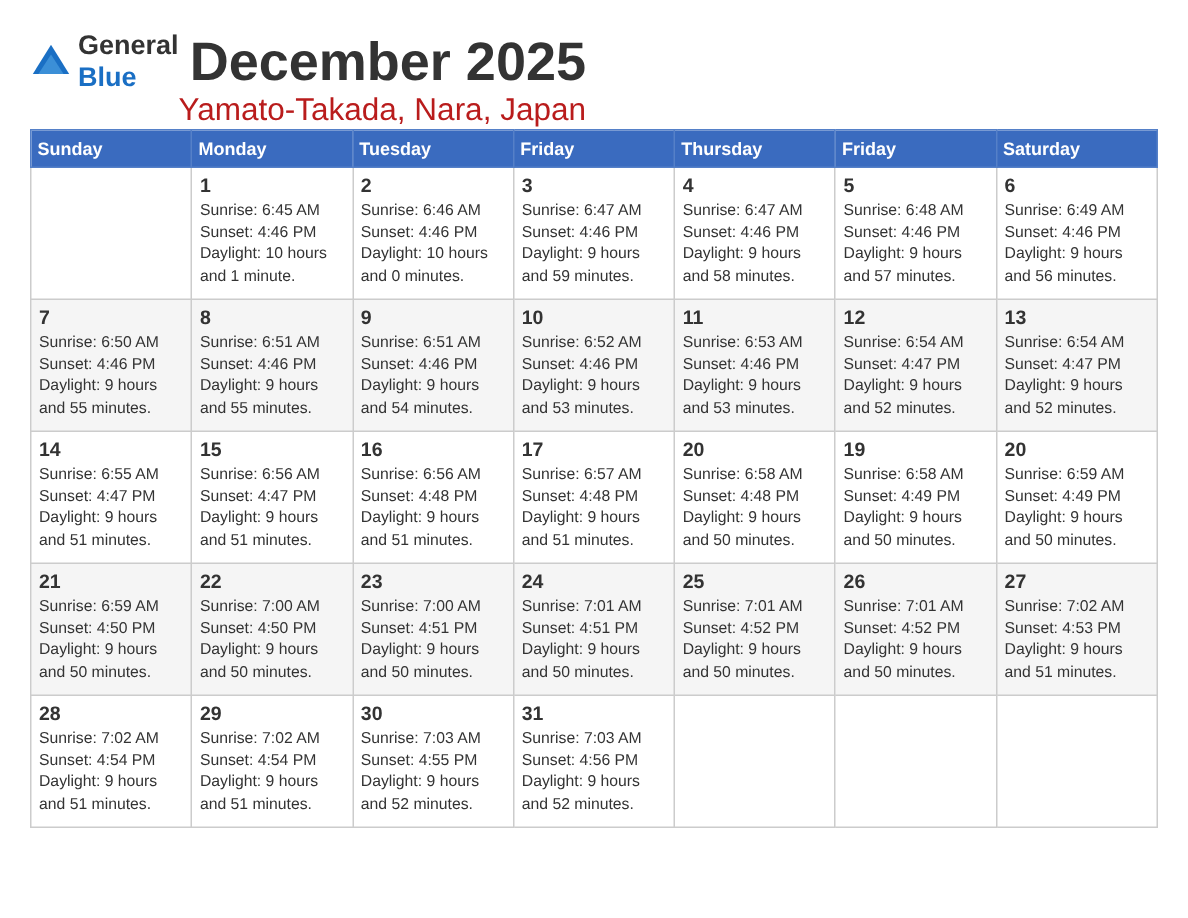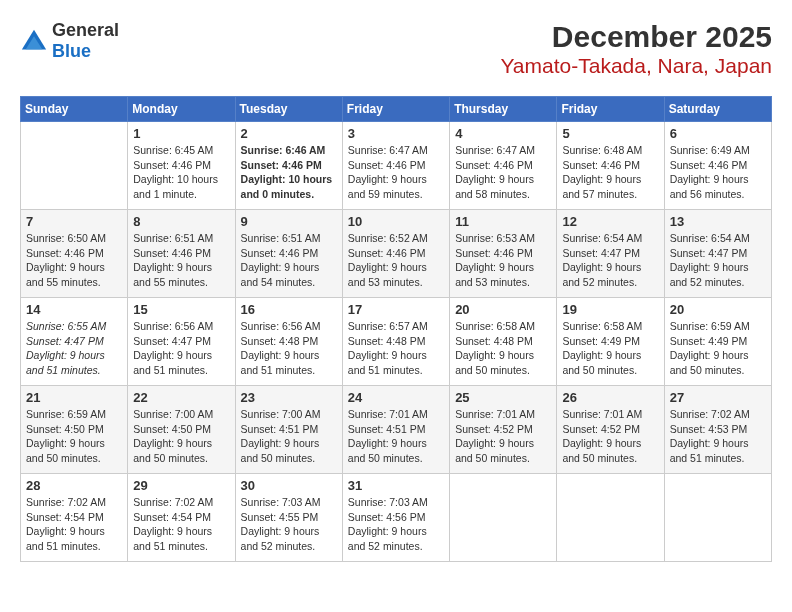--- a/index.html
+++ b/index.html
@@ -5,44 +5,43 @@
     * { box-sizing: border-box; margin: 0; padding: 0; }
     body {
       font-family: Arial, sans-serif;
       background: #fff;
       width: 792px;
       min-height: 612px;
       padding: 20px;
     }
     .header {
       display: flex;
-      justify-content: space-between;
+      justify-content: flex-start;
       align-items: flex-start;
-      margin-bottom: 18px;
-      gap: 21px;
+      margin-bottom: 0;
     }
     .logo {
       display: flex;
       align-items: center;
       font-size: 18px;
       font-weight: bold;
       color: #333;
     }
     .logo-general { color: #333; }
     .logo-blue { color: #1a6fc4; }
     .logo-icon {
       width: 28px;
       height: 28px;
       margin-right: 4px;
     }
     .title-block {
       text-align: right;
     }
     .month-title {
-      font-size: 30px;
+      font-size: 36px;
       font-weight: bold;
       color: #333;
     }
     .location-title {
       font-size: 21px;
       color: #b91c1c;
     }
     .calendar {
       width: 100%;
       border-collapse: collapse;
@@ -118,21 +117,21 @@
         <th>Friday</th>
         <th>Saturday</th>
       </tr>
   </thead>
   <tbody id="calendar-body">
   <tr>
         <td class="empty-cell"></td>
         <td><span class="day-number">1</span><span class="cell-text" style="white-space: pre-line;">Sunrise: 6:45 AM
 Sunset: 4:46 PM
 Daylight: 10 hours and 1 minute.</span></td>
-        <td><span class="day-number">2</span><span class="cell-text" style="white-space: pre-line; font-weight: bold;">Sunrise: 6:46 AM
+        <td><span class="day-number">2</span><span class="cell-text" style="white-space: pre-line;">Sunrise: 6:46 AM
 Sunset: 4:46 PM
 Daylight: 10 hours and 0 minutes.</span></td>
         <td><span class="day-number">3</span><span class="cell-text" style="white-space: pre-line;">Sunrise: 6:47 AM
 Sunset: 4:46 PM
 Daylight: 9 hours and 59 minutes.</span></td>
         <td><span class="day-number">4</span><span class="cell-text" style="white-space: pre-line;">Sunrise: 6:47 AM
 Sunset: 4:46 PM
 Daylight: 9 hours and 58 minutes.</span></td>
         <td><span class="day-number">5</span><span class="cell-text" style="white-space: pre-line; text-align: right;">Sunrise: 6:48 AM
 Sunset: 4:46 PM
@@ -158,21 +157,21 @@
 Sunset: 4:46 PM
 Daylight: 9 hours and 53 minutes.</span></td>
         <td><span class="day-number">12</span><span class="cell-text" style="white-space: pre-line;">Sunrise: 6:54 AM
 Sunset: 4:47 PM
 Daylight: 9 hours and 52 minutes.</span></td>
         <td><span class="day-number">13</span><span class="cell-text" style="white-space: pre-line;">Sunrise: 6:54 AM
 Sunset: 4:47 PM
 Daylight: 9 hours and 52 minutes.</span></td>
       </tr>
       <tr>
-        <td><span class="day-number">14</span><span class="cell-text" style="white-space: pre-line; font-style: italic;">Sunrise: 6:55 AM
+        <td><span class="day-number">14</span><span class="cell-text" style="white-space: pre-line;">Sunrise: 6:55 AM
 Sunset: 4:47 PM
 Daylight: 9 hours and 51 minutes.</span></td>
         <td><span class="day-number">15</span><span class="cell-text" style="white-space: pre-line;">Sunrise: 6:56 AM
 Sunset: 4:47 PM
 Daylight: 9 hours and 51 minutes.</span></td>
         <td><span class="day-number">16</span><span class="cell-text" style="white-space: pre-line;">Sunrise: 6:56 AM
 Sunset: 4:48 PM
 Daylight: 9 hours and 51 minutes.</span></td>
         <td><span class="day-number">17</span><span class="cell-text" style="white-space: pre-line;">Sunrise: 6:57 AM
 Sunset: 4:48 PM

